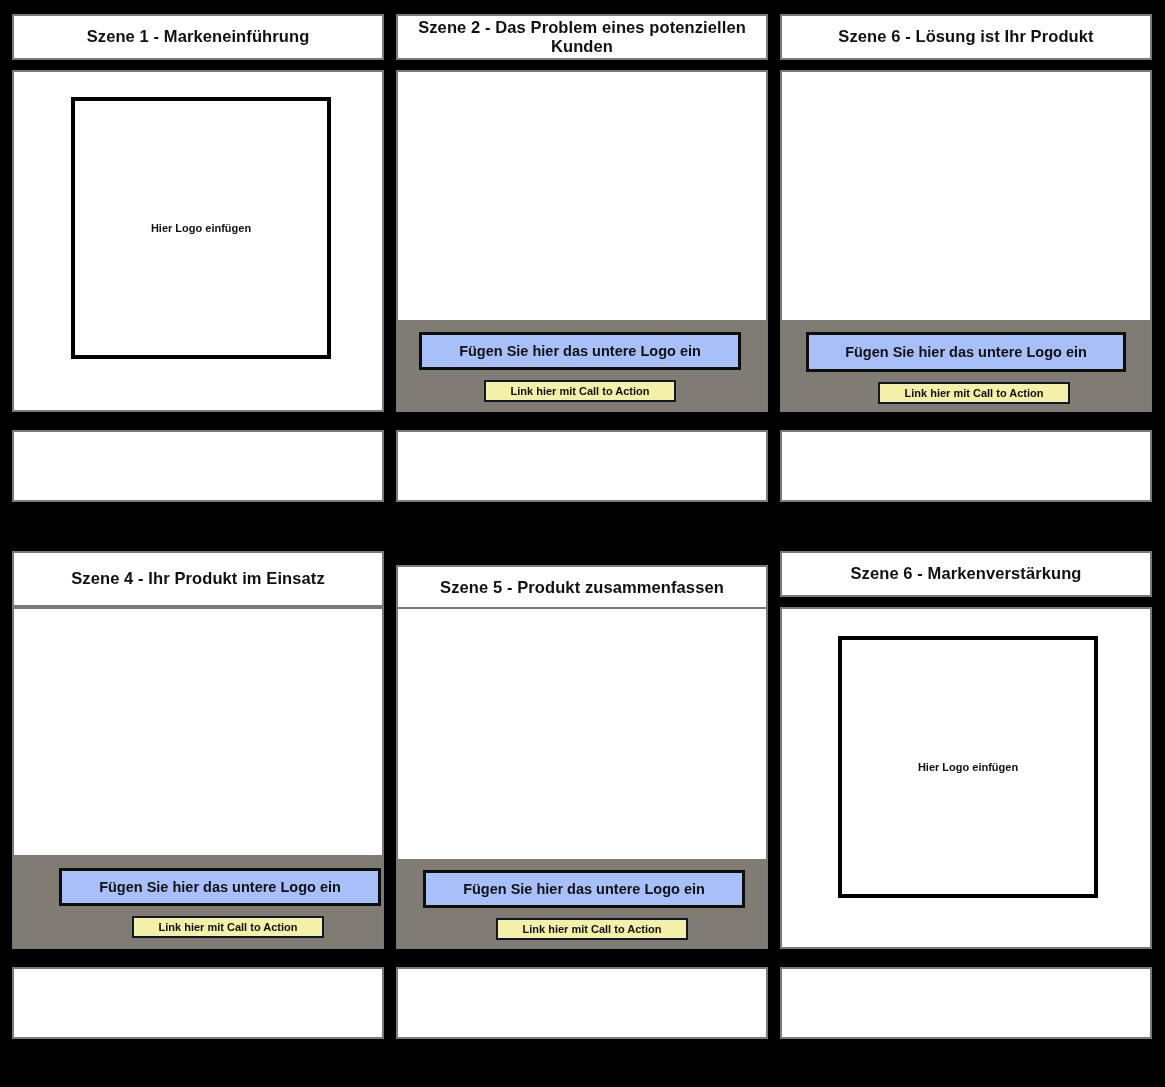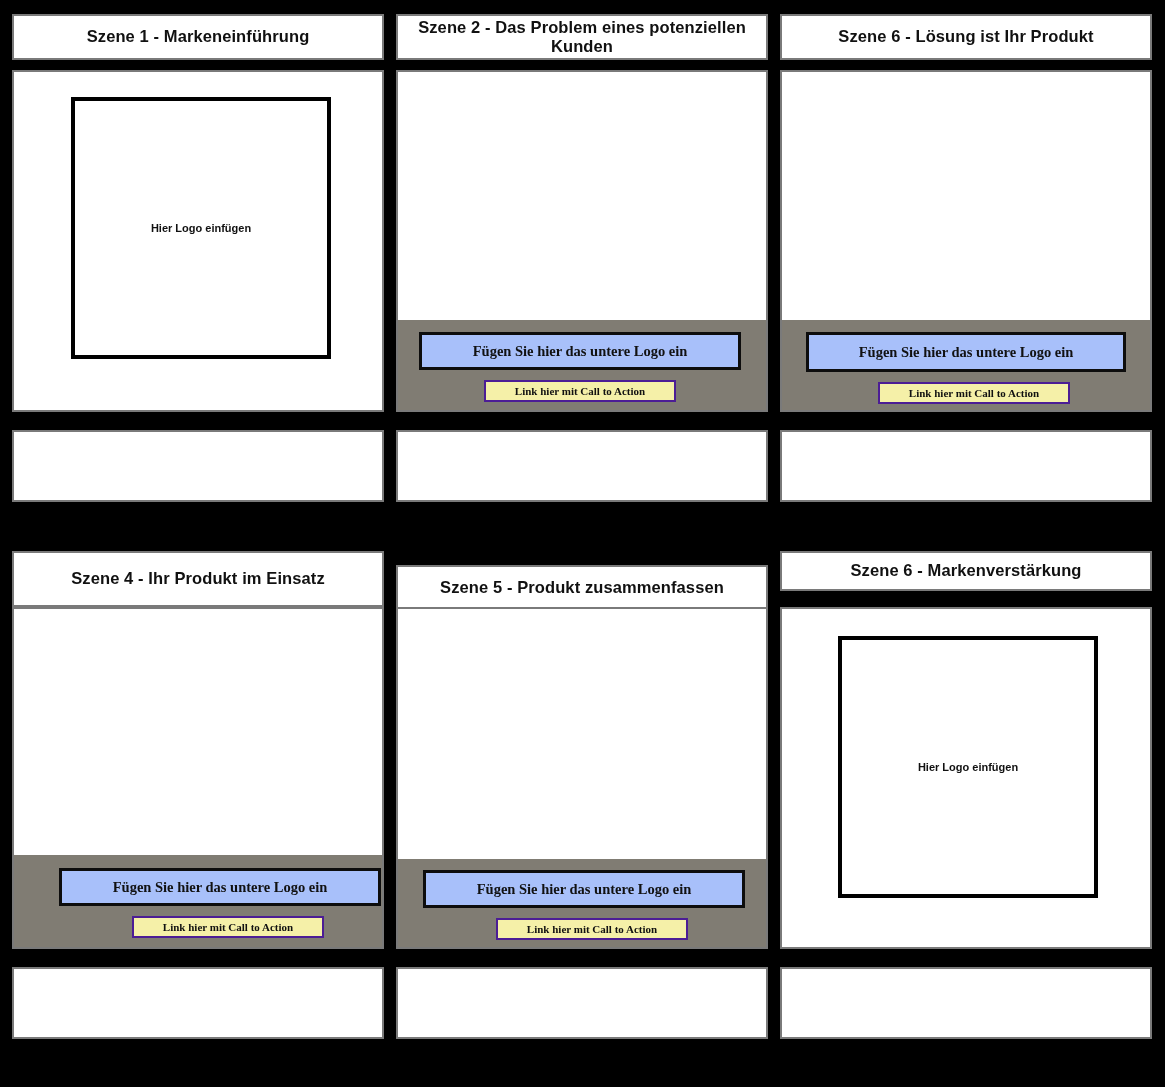--- a/index.html
+++ b/index.html
@@ -59,38 +59,37 @@
     font-weight:bold;
     font-size:11px;
     text-align:center;
   }
 
   
   .bottom-bar{
     position:absolute;
     left:0;right:0;bottom:0;
     background:#807C73;
-    font-family:Liberation Serif, serif;
   }
   .logo-btn{
     position:absolute;
     background:#A8C0FA;
     border:3px solid #0d0d0d;
     box-sizing:border-box;
     display:flex;align-items:center;justify-content:center;
     color:#111111;
     font-weight:bold;
     font-size:14.5px;
     text-align:center;
     white-space:nowrap;
   }
   .cta-btn{
     position:absolute;
     background:#F5F0A8;
-    border:2px solid #4c1d95;
+    border:2px solid #0f172a;
     box-sizing:border-box;
     display:flex;align-items:center;justify-content:center;
     color:#111111;
     font-weight:bold;
     font-size:11px;
     text-align:center;
     white-space:nowrap;
   }
 </style>
 </head>
@@ -190,21 +189,21 @@
           <span>Link hier mit Call to Action</span>
         </div>
       </div>
     </div>
 
     <div class="caption-box" style="left:396px;top:967px;width:372px;height:72px;"></div>
   </div>
 
   <div class="cell">
 
-    <div class="title-bar" style="left:780px;top:551px;width:372px;height:40px;">Szene 6 - Markenverstärkung</div>
+    <div class="title-bar" style="left:780px;top:551px;width:372px;height:46px;">Szene 6 - Markenverstärkung</div>
 
     <div class="panel" style="left:780px;top:607px;width:372px;height:342px;">
       <div class="logo-square" style="left:56px;top:27px;width:260px;height:262px;">
         <span>Hier Logo einfügen</span>
       </div>
     </div>
 
     <div class="caption-box" style="left:780px;top:967px;width:372px;height:72px;"></div>
   </div>
 

